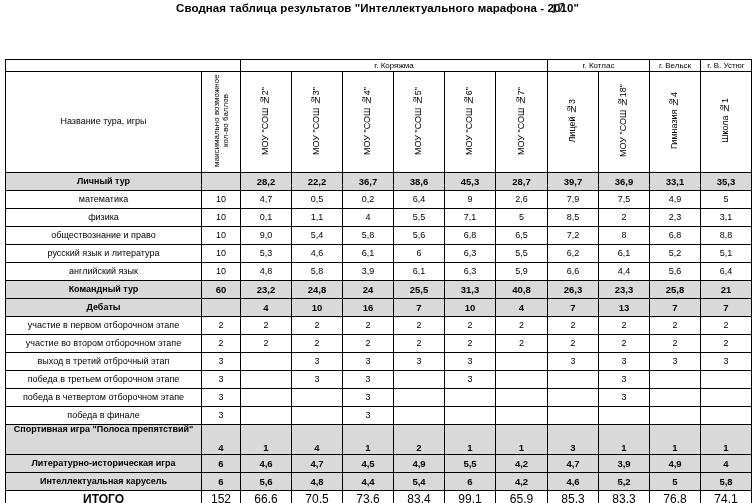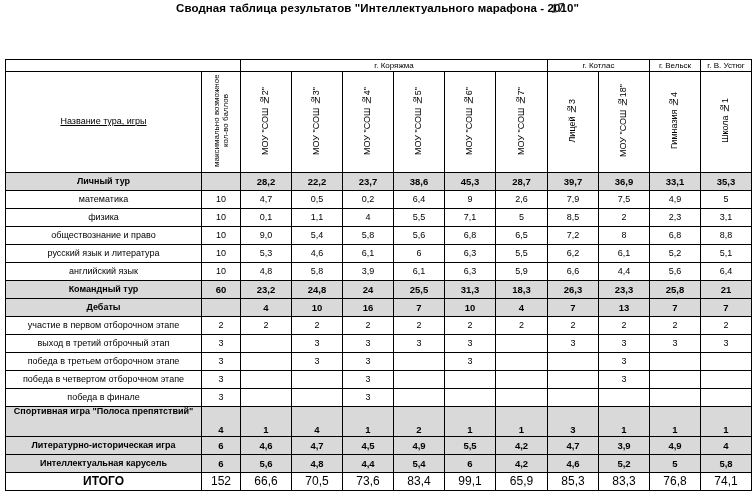--- a/index.html
+++ b/index.html
@@ -67,21 +67,20 @@
     line-height:1.15;
     display:inline-block;
     text-align:center;
     height:96px;
     white-space:normal;
   }
   td.namehead{
     font-size:10.5px;
     text-align:center;
     vertical-align:middle;
-    text-decoration:underline;
   }
 
   
   tr.r td{height:17px;}
   td.nm{
     text-align:left;
     padding-left:3px;
     font-size:9px;
     white-space:nowrap;
   }
@@ -153,21 +152,21 @@
           <td><span class="vert">Лицей №3</span></td>
           <td><span class="vert">МОУ "СОШ №18"</span></td>
           <td><span class="vert">Гимназия №4</span></td>
           <td><span class="vert">Школа №1</span></td>
         </tr>
         <tr class="r bold">
           <td class="nm">Личный тур</td>
           <td class="num"></td>
           <td class="num">28,2</td>
           <td class="num">22,2</td>
-          <td class="num">23,7</td>
+          <td class="num">36,7</td>
           <td class="num">38,6</td>
           <td class="num">45,3</td>
           <td class="num">28,7</td>
           <td class="num">39,7</td>
           <td class="num">36,9</td>
           <td class="num">33,1</td>
           <td class="num">35,3</td>
         </tr>
         <tr class="r">
           <td class="nm">математика</td>
@@ -240,21 +239,21 @@
           <td class="num">6,4</td>
         </tr>
         <tr class="r bold">
           <td class="nm">Командный тур</td>
           <td class="num">60</td>
           <td class="num">23,2</td>
           <td class="num">24,8</td>
           <td class="num">24</td>
           <td class="num">25,5</td>
           <td class="num">31,3</td>
-          <td class="num">18,3</td>
+          <td class="num">40,8</td>
           <td class="num">26,3</td>
           <td class="num">23,3</td>
           <td class="num">25,8</td>
           <td class="num">21</td>
         </tr>
         <tr class="r bold">
           <td class="nm">Дебаты</td>
           <td class="num"></td>
           <td class="num">4</td>
           <td class="num">10</td>
@@ -262,20 +261,34 @@
           <td class="num">7</td>
           <td class="num">10</td>
           <td class="num">4</td>
           <td class="num">7</td>
           <td class="num">13</td>
           <td class="num">7</td>
           <td class="num">7</td>
         </tr>
         <tr class="r">
           <td class="nm">участие в первом отборочном этапе</td>
+          <td class="num">2</td>
+          <td class="num">2</td>
+          <td class="num">2</td>
+          <td class="num">2</td>
+          <td class="num">2</td>
+          <td class="num">2</td>
+          <td class="num">2</td>
+          <td class="num">2</td>
+          <td class="num">2</td>
+          <td class="num">2</td>
+          <td class="num">2</td>
+        </tr>
+        <tr class="r">
+          <td class="nm">участие во втором отборочном этапе</td>
           <td class="num">2</td>
           <td class="num">2</td>
           <td class="num">2</td>
           <td class="num">2</td>
           <td class="num">2</td>
           <td class="num">2</td>
           <td class="num">2</td>
           <td class="num">2</td>
           <td class="num">2</td>
           <td class="num">2</td>

